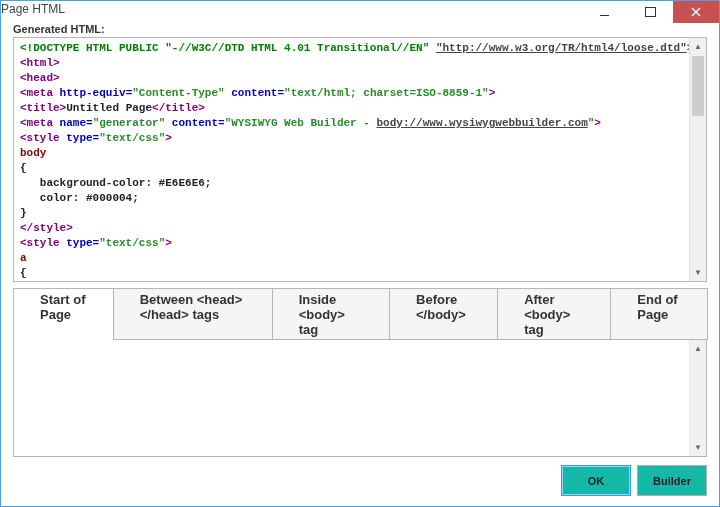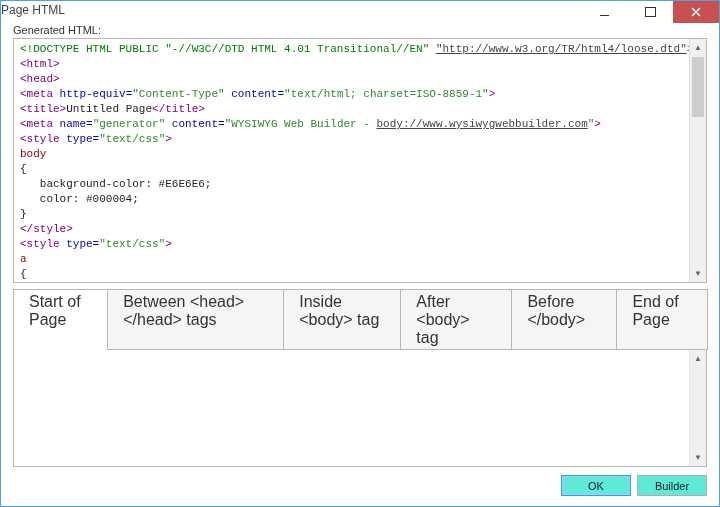--- a/index.html
+++ b/index.html
@@ -106,24 +106,24 @@
 .c-link   { color: #444; text-decoration: underline; }
 .c-text   { color: #222; text-align: center; }
 .c-css    { color: #8b0000; }
 .c-brace  { color: #222; }
 
 .tabs {
   display: flex;
   margin-top: 6px;
 }
 .tab {
-  padding: 3px 15px;
+  padding: 3px 26px;
   border: 1px solid #b7b7b7;
   background: #f5f5f5;
-  font-size: 16px;
+  font-size: 13px;
   color: #333;
   position: relative;
   margin-right: -1px;
   border-bottom: none;
 }
 .tab.active {
   background: #fff;
   z-index: 2;
 }
 .lower-area {
@@ -136,23 +136,23 @@
 }
 .lower-area .scrollbar-v { border-left: 1px solid #e8e8e8; }
 .button-row {
   display: flex;
   justify-content: flex-end;
   gap: 6px;
   padding-top: 8px;
 }
 .btn {
   min-width: 70px;
-  height: 21px;
+  height: 31px;
   border: 1px solid #adadad;
-  background: #5eead4;
+  background: #14b8a6;
   font-size: 11px;
   color: #222;
   display: flex;
   align-items: center;
   justify-content: center;
 }
 .btn.default {
   border: 1px solid #3399ff;
   box-shadow: inset 0 0 0 1px #9ecfff;
 }
@@ -170,21 +170,21 @@
     <div class="win-btn max"></div>
     <div class="win-btn close">
       <svg viewBox="0 0 10 10">
           <line x1="1" y1="1" x2="9" y2="9" stroke="#fff" stroke-width="1.4"></line>
           <line x1="9" y1="1" x2="1" y2="9" stroke="#fff" stroke-width="1.4"></line>
         </svg>
     </div>
   </div>
 </div>
 
-<div class="content outer-border" style="border-top:none;">
+<div class="content outer-border" style="border-top:none;font-weight:bold;">
 
   <div class="section-label">Generated HTML:</div>
 
   <div class="code-wrap">
     <div class="code-area"><span class="c-doctype">&lt;!DOCTYPE HTML PUBLIC </span><span class="c-doctype">"-//W3C//DTD HTML 4.01 Transitional//EN"</span><span class="c-doctype"> </span><span class="c-link">"http://www.w3.org/TR/html4/loose.dtd"</span><span class="c-doctype">&gt;</span>
 <span class="c-tag">&lt;html&gt;</span>
 <span class="c-tag">&lt;head&gt;</span>
 <span class="c-tag">&lt;meta</span><span class="c-attr"> http-equiv=</span><span class="c-val">"Content-Type"</span><span class="c-attr"> content=</span><span class="c-val">"text/html; charset=ISO-8859-1"</span><span class="c-tag">&gt;</span>
 <span class="c-tag">&lt;title&gt;</span><span class="c-text">Untitled Page</span><span class="c-tag">&lt;/title&gt;</span>
 <span class="c-tag">&lt;meta</span><span class="c-attr"> name=</span><span class="c-val">"generator"</span><span class="c-attr"> content=</span><span class="c-val">"WYSIWYG Web Builder - </span><span class="c-link">body://www.wysiwygwebbuilder.com</span><span class="c-val">"</span><span class="c-tag">&gt;</span>
@@ -206,22 +206,22 @@
       <div class="scroll-arrow">▲</div>
       <div class="scroll-thumb"></div>
       <div class="scroll-arrow" style="position:absolute;bottom:0;left:0;right:0;">▼</div>
     </div>
   </div>
 
   <div class="tabs">
     <div class="tab active">Start of Page</div>
     <div class="tab">Between &lt;head&gt;&lt;/head&gt; tags</div>
     <div class="tab">Inside &lt;body&gt; tag</div>
+    <div class="tab">Before &lt;/body&gt;</div>
     <div class="tab">After &lt;body&gt; tag</div>
-    <div class="tab">Before &lt;/body&gt;</div>
     <div class="tab">End of Page</div>
   </div>
 
   <div class="lower-area">
     <div class="scrollbar-v">
       <div class="scroll-arrow">▲</div>
       <div class="scroll-arrow" style="position:absolute;bottom:0;left:0;right:0;">▼</div>
     </div>
   </div>
 

